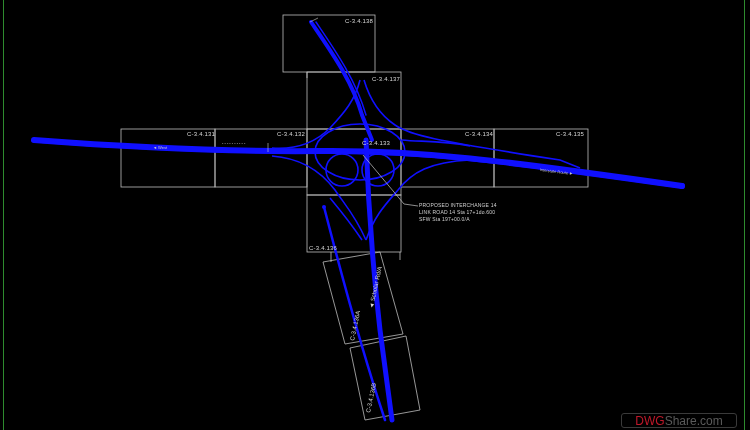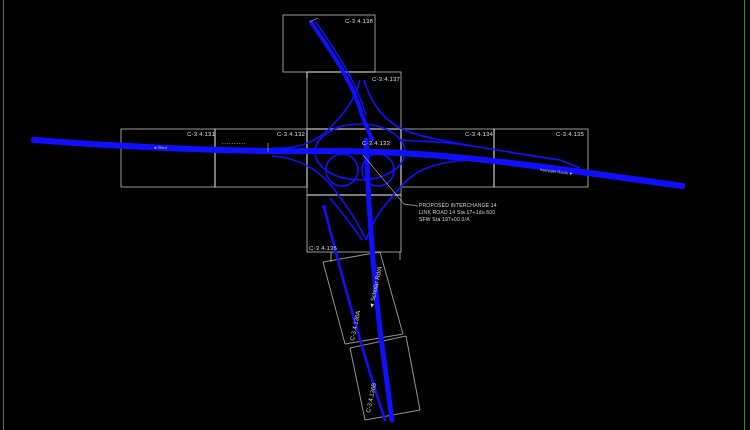--- a/index.html
+++ b/index.html
@@ -99,13 +99,17 @@
   <div class="small-note" style="left:222px;top:141px;">- - - - - - - - - -</div>
   <div class="small-note" style="left:540px;top:168px;transform:rotate(7deg);transform-origin:left top;">Interstate Route ►</div>
   <div class="rot-label" style="left:368px;top:308px;transform:rotate(-78deg);font-size:6px;">◄ Scholar Rd/A</div>
 
   <div class="callout" style="left:419px;top:202px;">
     <div>PROPOSED INTERCHANGE 14</div>
     <div>LINK ROAD 14 Sta 17+1do.600</div>
     <div>SFW Sta 197+00.0/A</div>
   </div>
 
+  <div class="watermark">
+    <span class="wm-red">DWG</span>
+      <span class="wm-grey">Share.com</span>
+  </div>
 </div>
 
 </body></html>

